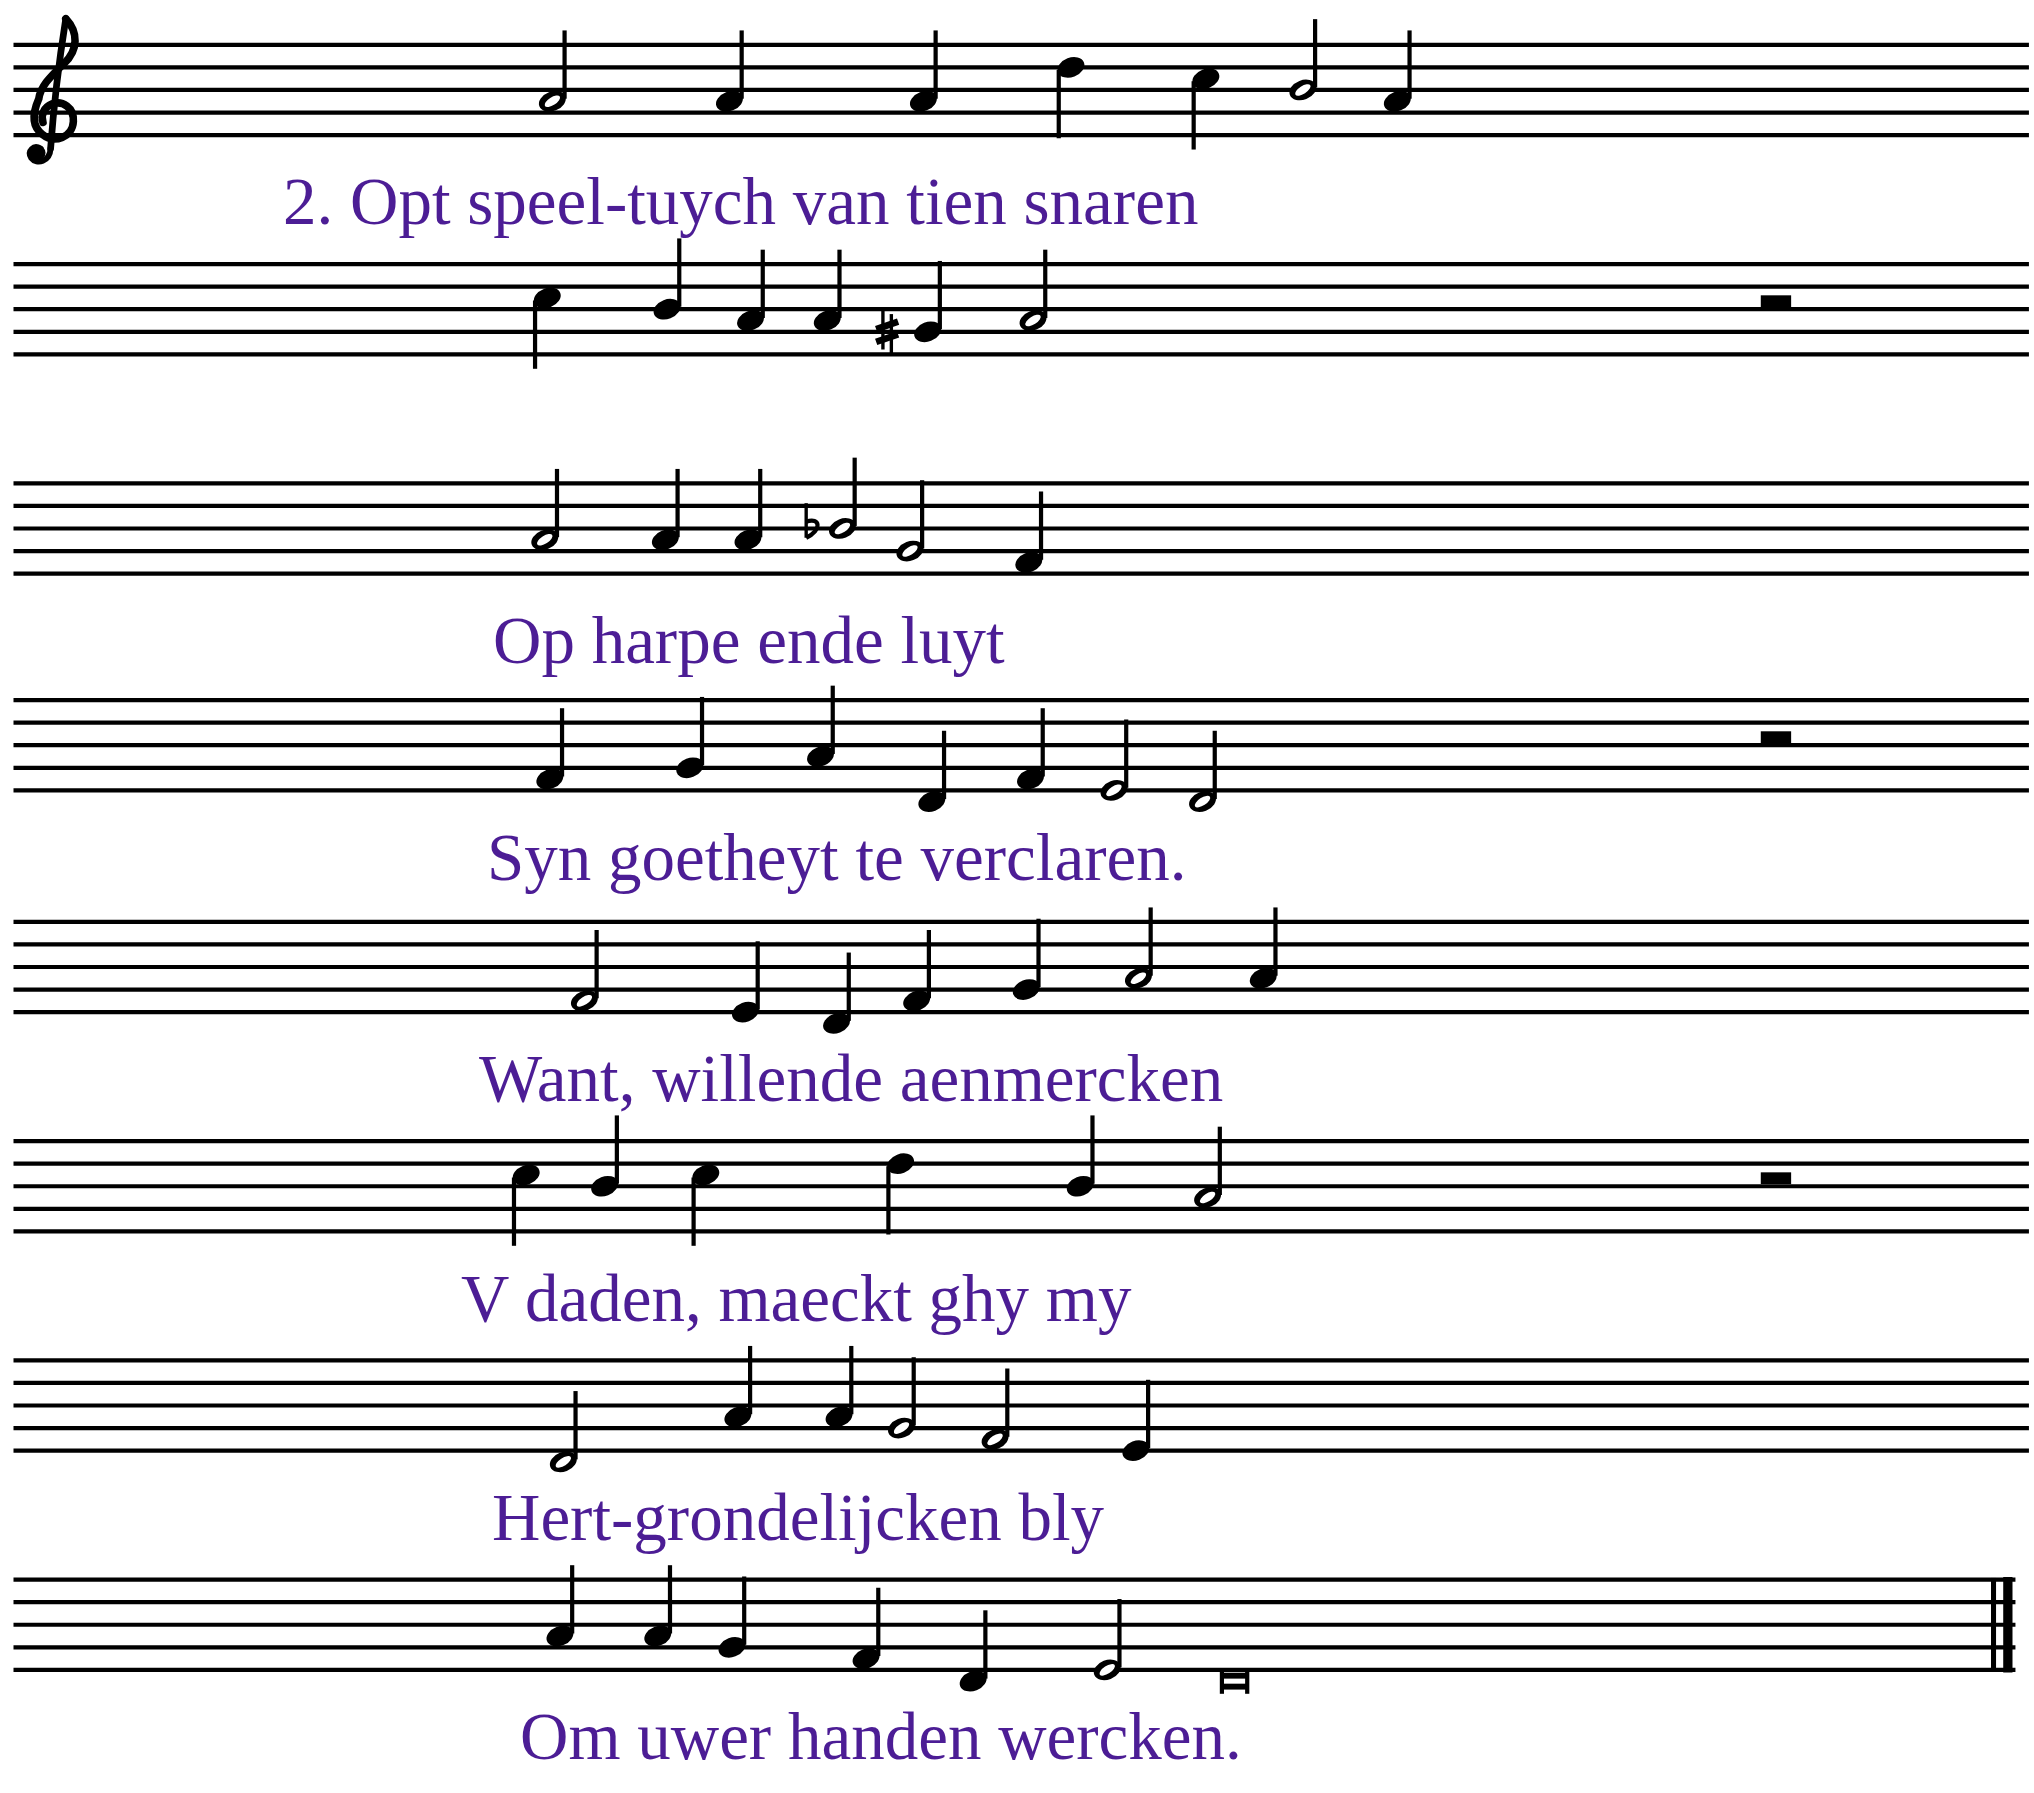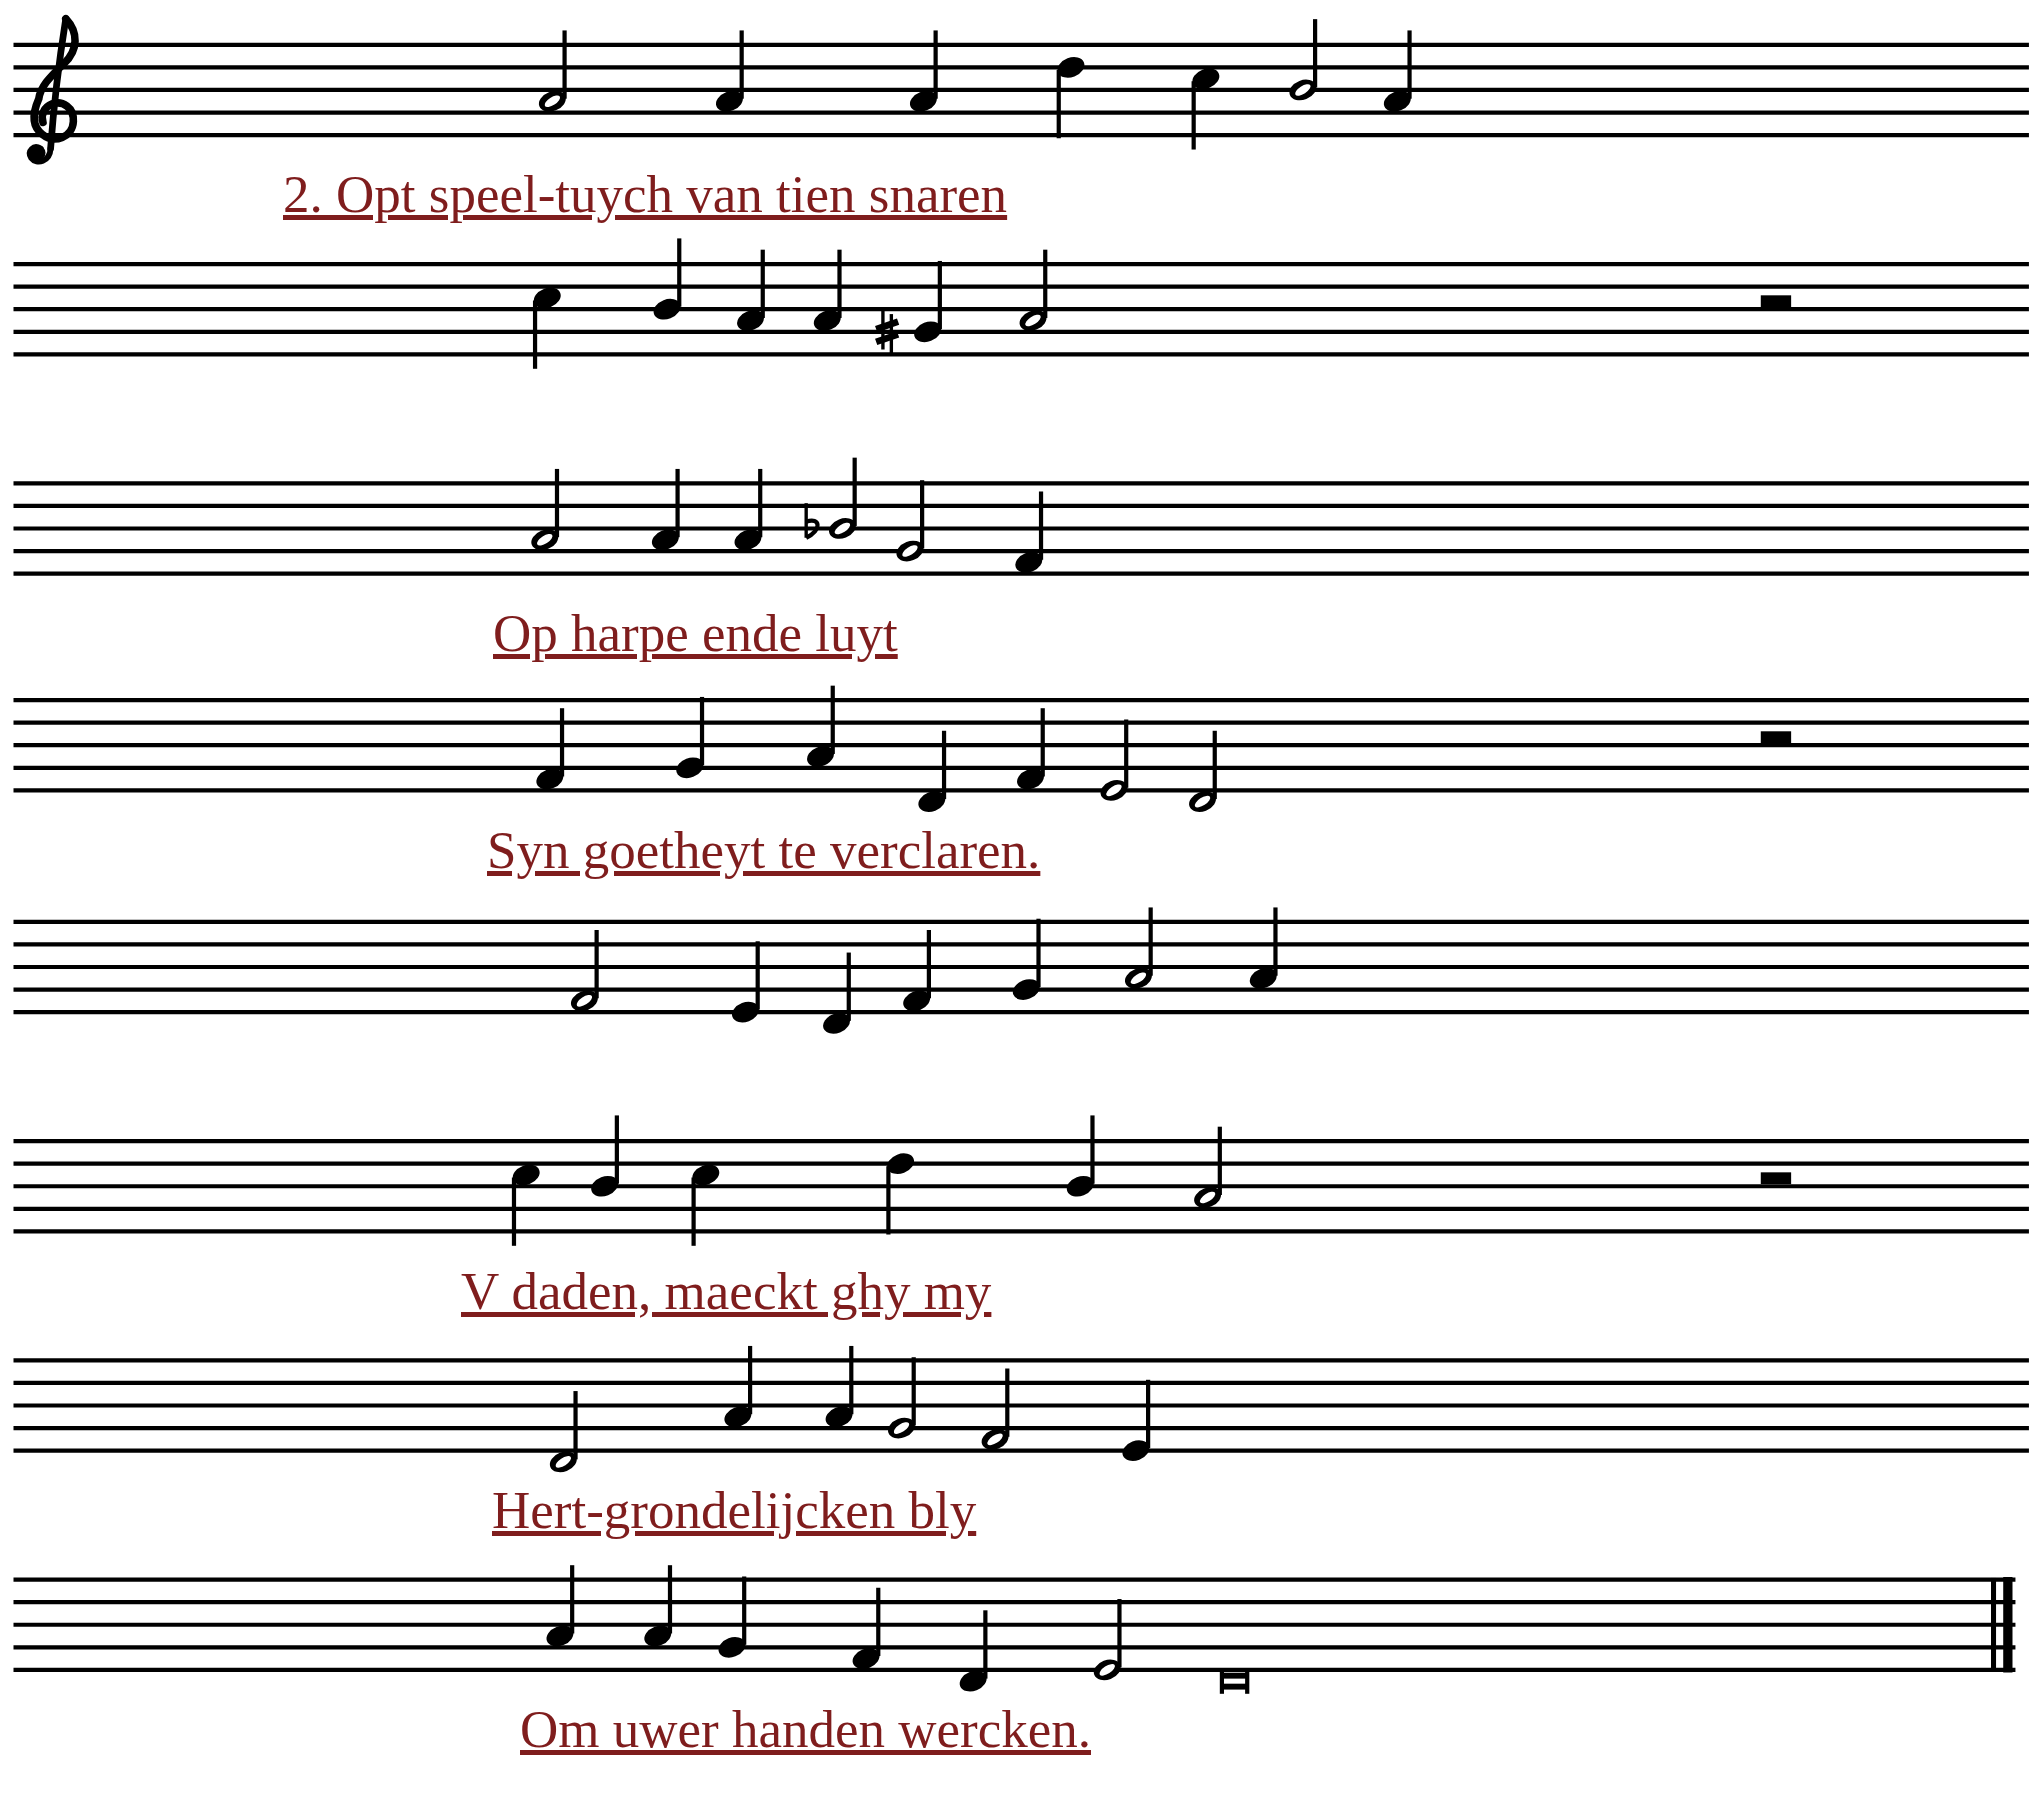--- a/index.html
+++ b/index.html
@@ -6,26 +6,25 @@
   #page{
     position:relative;
     width:2034px;height:1794px;
     background:#ffffff;
     font-family:"Liberation Serif", serif;
     overflow:hidden;
   }
   #score-svg{position:absolute;left:0;top:0;width:2034px;height:1794px;}
   .lyric-line{
     position:absolute;
-    font-size:53px;
+    font-size:67px;
     line-height:1.1;
-    color:#7f1d1d;
+    color:#4c1d95;
     white-space:nowrap;
     letter-spacing:0px;
-    text-decoration:underline;
   }
 </style>
 </head>
 <body>
 
 <div id="page">
   <svg id="score-svg" xmlns="http://www.w3.org/2000/svg" viewBox="0 0 2412 2127">
       <line x1="16" y1="53" x2="2406" y2="53" stroke="#000000" stroke-width="5"></line>
       <line x1="16" y1="79.75" x2="2406" y2="79.75" stroke="#000000" stroke-width="5"></line>
       <line x1="16" y1="106.5" x2="2406" y2="106.5" stroke="#000000" stroke-width="5"></line>
@@ -200,17 +199,18 @@
       <line x1="1479" y1="1978.375" x2="1479" y2="2008.375" stroke="#000000" stroke-width="5"></line>
       <rect x="1447" y="1983.375" width="34" height="7" fill="#000000"></rect>
       <rect x="1447" y="1996.375" width="34" height="7" fill="#000000"></rect>
       <line x1="2364" y1="1871" x2="2364" y2="1982" stroke="#000000" stroke-width="6"></line>
       <line x1="2381" y1="1870" x2="2381" y2="1983" stroke="#000000" stroke-width="11"></line>
     </svg>
 
   <div class="lyric-line" style="left: 283px; top: 165px;">2. Opt speel-tuych van tien snaren</div>
   <div class="lyric-line" style="left: 487px; top: 821px;">Syn goetheyt te verclaren.</div>
   <div class="lyric-line" style="left: 493px; top: 604px;">Op harpe ende luyt</div>
+  <div class="lyric-line" style="left: 479px; top: 1042px;">Want, willende aenmercken</div>
   <div class="lyric-line" style="left: 461px; top: 1262px;">V daden, maeckt ghy my</div>
   <div class="lyric-line" style="left: 492px; top: 1481px;">Hert-grondelijcken bly</div>
   <div class="lyric-line" style="left: 481px; top: 1700px; margin-left: 39px;">Om uwer handen wercken.</div>
 </div>
 
 
 </body></html>

